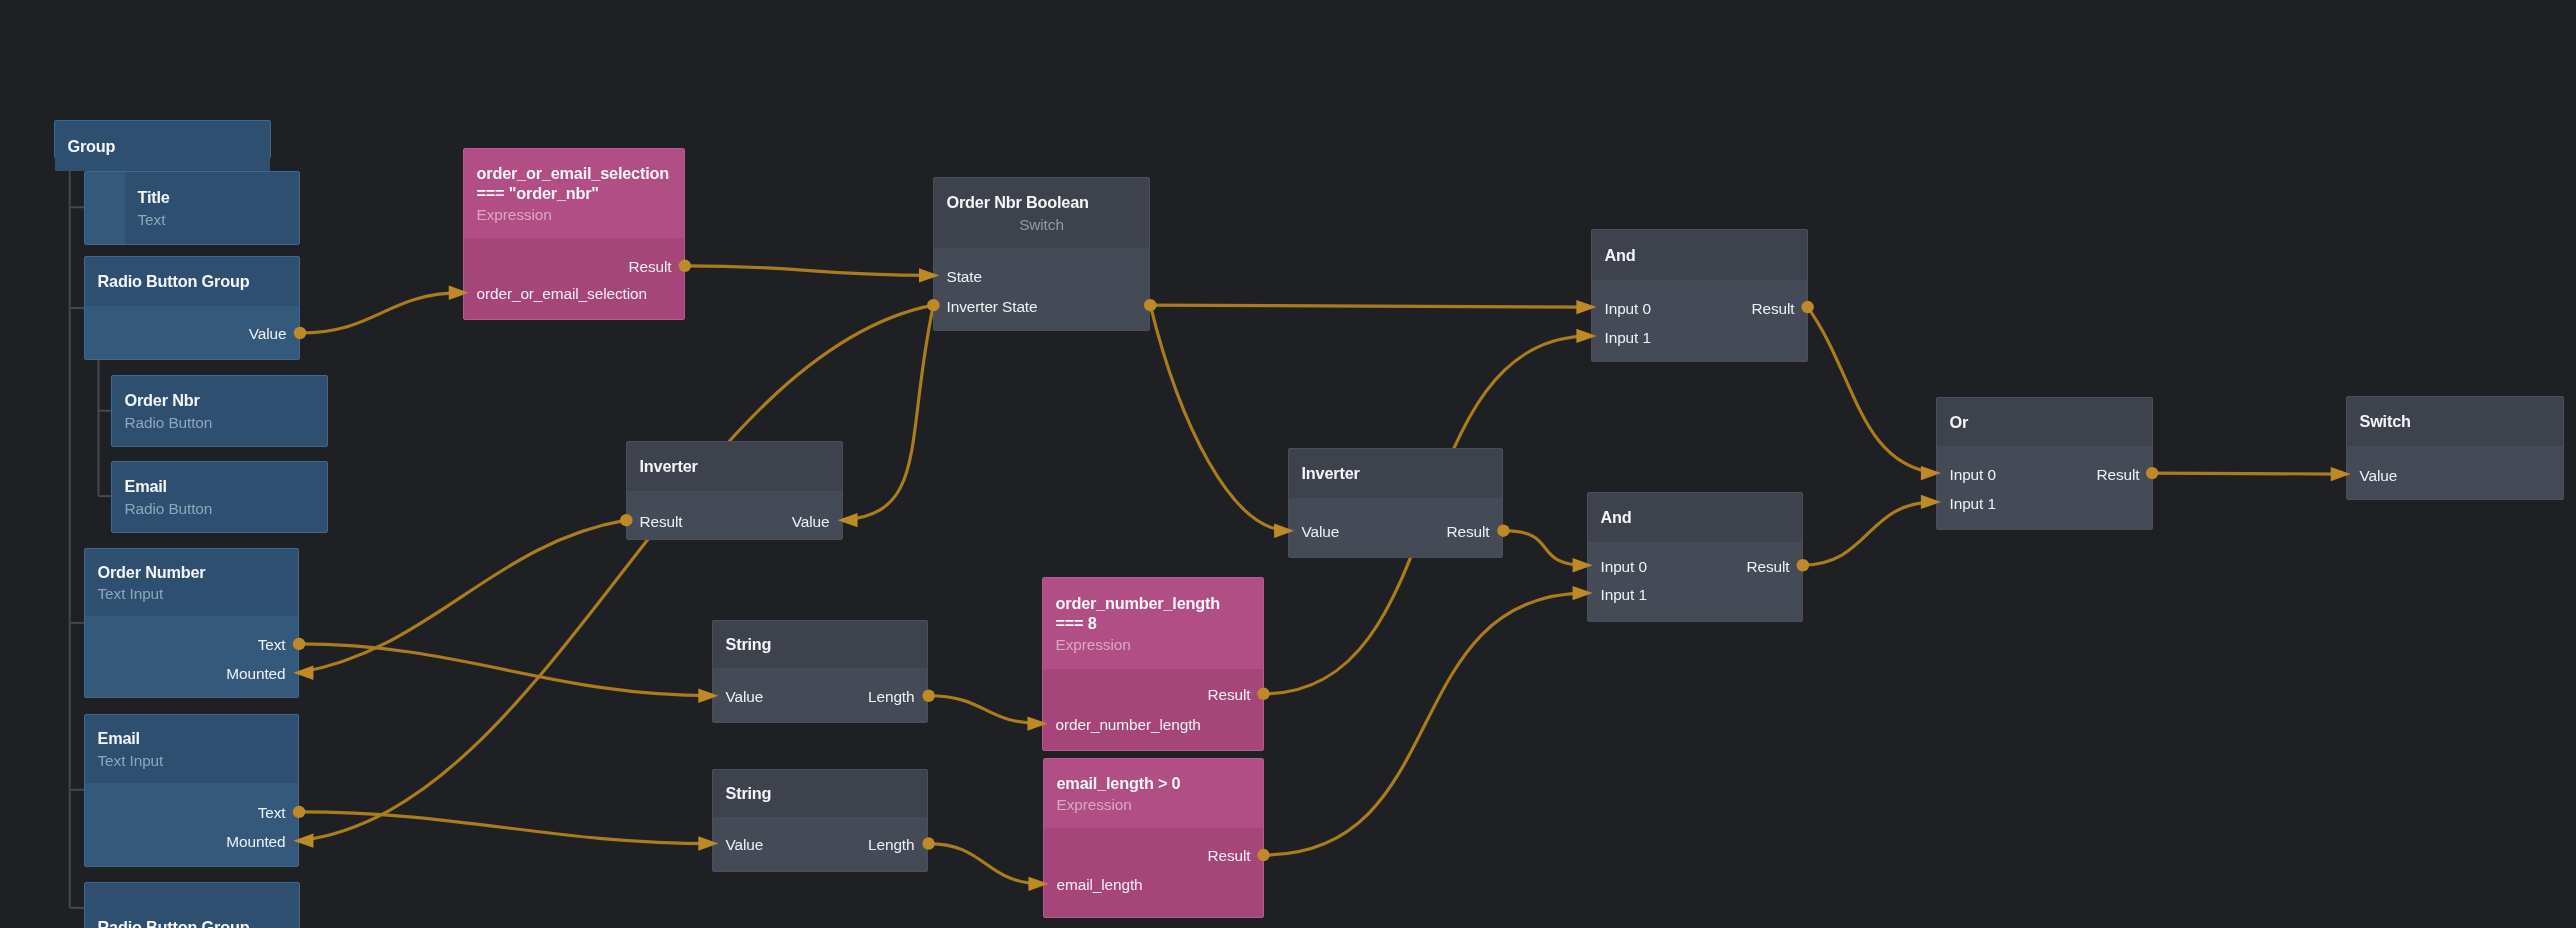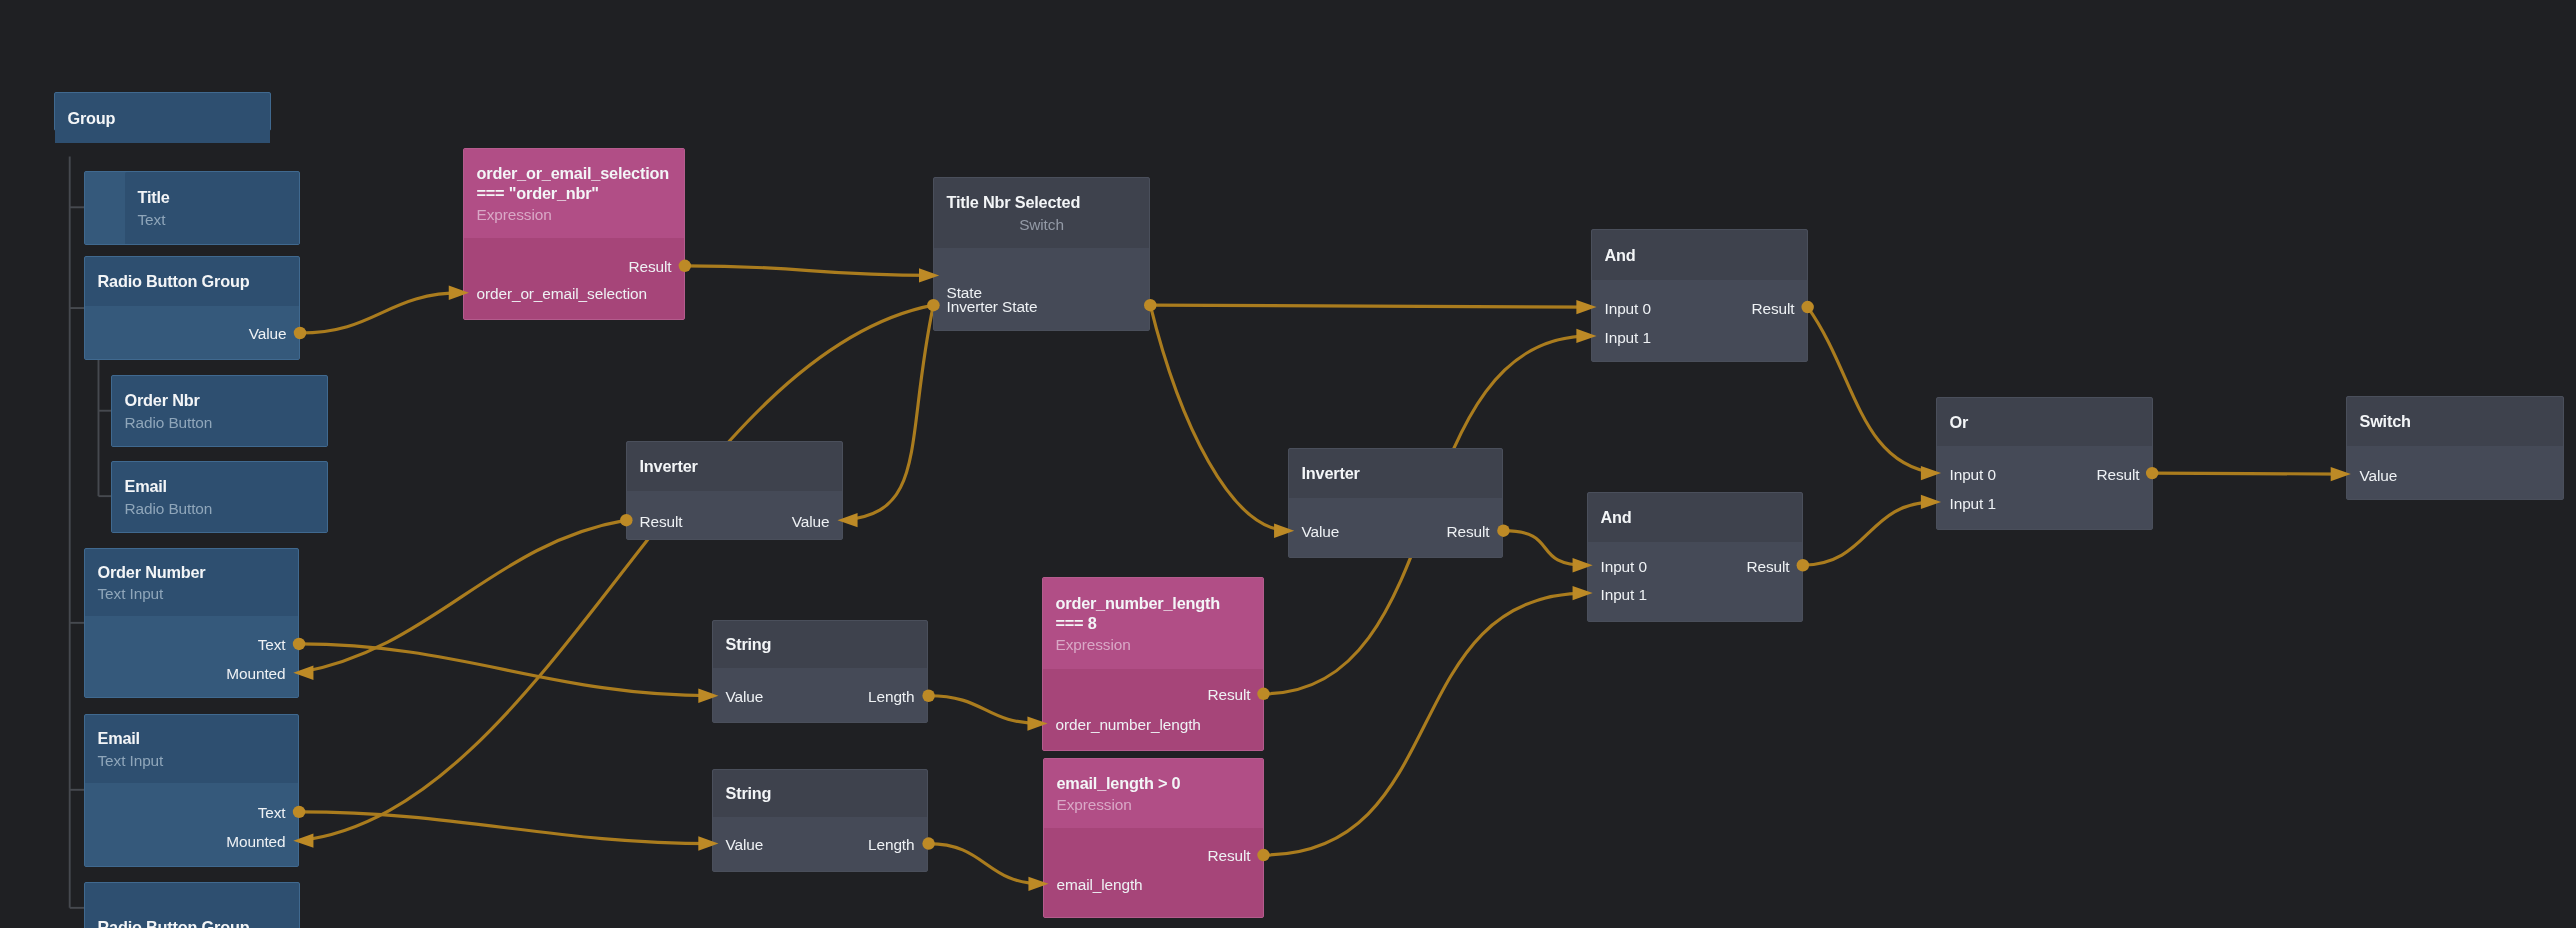--- a/index.html
+++ b/index.html
@@ -52,21 +52,21 @@
       <path d="M 967 725 C 1027 725, 1025 754, 1085 754" fill="none" stroke="#aa7c1e" stroke-width="3.3"></path>
       <path d="M 967 879 C 1027 879, 1026 921, 1086 921" fill="none" stroke="#aa7c1e" stroke-width="3.3"></path>
       <path d="M 1316 723 C 1516 723, 1457 350, 1657 350" fill="none" stroke="#aa7c1e" stroke-width="3.3"></path>
       <path d="M 1316 891 C 1516 891, 1453 618, 1653 618" fill="none" stroke="#aa7c1e" stroke-width="3.3"></path>
       <path d="M 1566 553 C 1626 553, 1593 589, 1653 589" fill="none" stroke="#aa7c1e" stroke-width="3.3"></path>
       <path d="M 1883 320 C 1933 390, 1936 483, 2016 493" fill="none" stroke="#aa7c1e" stroke-width="3.3"></path>
       <path d="M 1878 589 C 1948 588, 1944 523, 2016 523" fill="none" stroke="#aa7c1e" stroke-width="3.3"></path>
       <path d="M 2242 493 C 2342.5 493, 2342.5 494, 2443 494" fill="none" stroke="#aa7c1e" stroke-width="3.3"></path>
     </svg>
   <div id="nodes">
-      <div class="node c-blue" style="left: 54px; top: 92px; width: 217px; height: 39px;">
+      <div class="node c-blue" style="left: 54px; top: 120px; width: 217px; height: 39px;">
         <div class="hdr" style="height: 50px;">
           <div class="title">Group</div>
         </div>
       </div>
       <div class="node c-blue" style="left: 84px; top: 171px; width: 216px; height: 74px; padding-left: 40px;">
         <div class="hdr" style="height: 72px;">
           <div class="title">Title</div>
           <div class="sub">Text</div>
         </div>
       </div>
@@ -127,24 +127,24 @@
         </div>
         <div class="prow" style="top: 118px;">
           <span class="plabel r">Result</span>
         </div>
         <div class="prow" style="top: 145px;">
           <span class="plabel">order_or_email_selection</span>
         </div>
       </div>
       <div class="node c-gray" style="left: 933px; top: 177px; width: 217px; height: 154px;">
         <div class="hdr" style="height: 70px;">
-          <div class="title">Title Nbr Selected</div>
+          <div class="title">Order Nbr Boolean</div>
           <div class="sub">Switch</div>
         </div>
-        <div class="prow" style="top: 99px; margin-top: 16px;">
+        <div class="prow" style="top: 99px;">
           <span class="plabel">State</span>
         </div>
         <div class="prow" style="top: 129px;">
           <span class="plabel">Inverter State</span>
         </div>
       </div>
       <div class="node c-gray" style="left: 626px; top: 441px; width: 217px; height: 99px;">
         <div class="hdr" style="height: 49px;">
           <div class="title">Inverter</div>
         </div>

